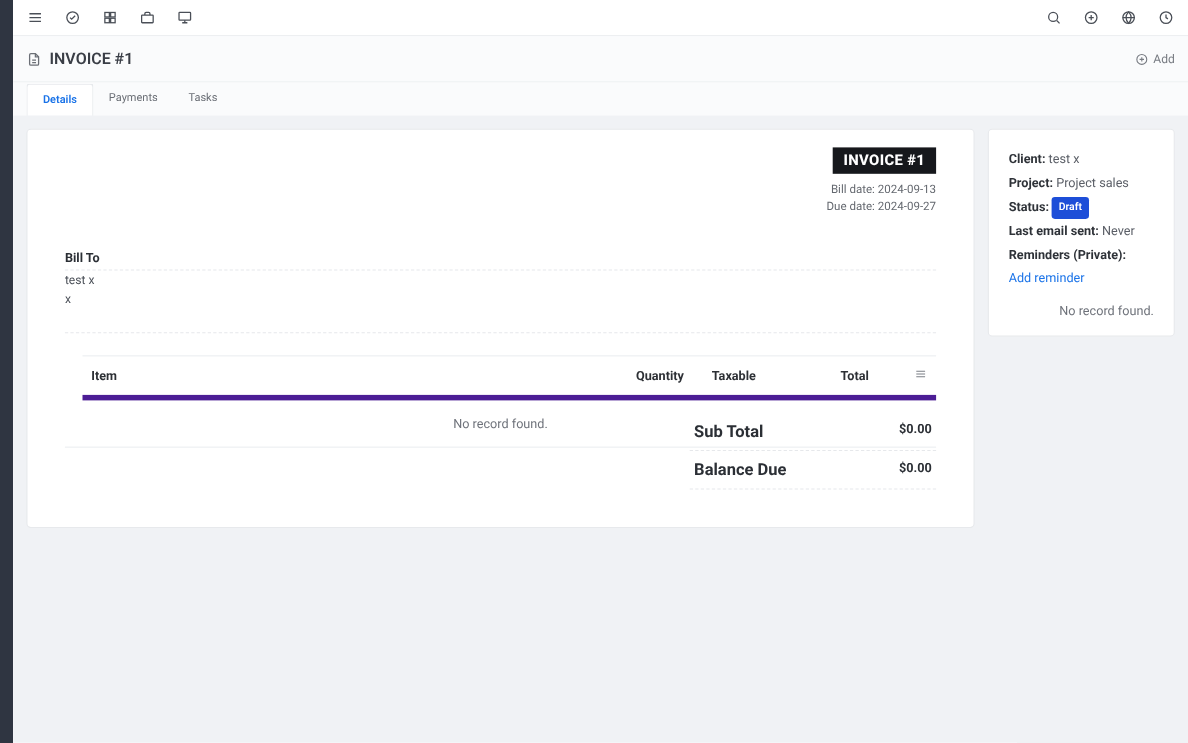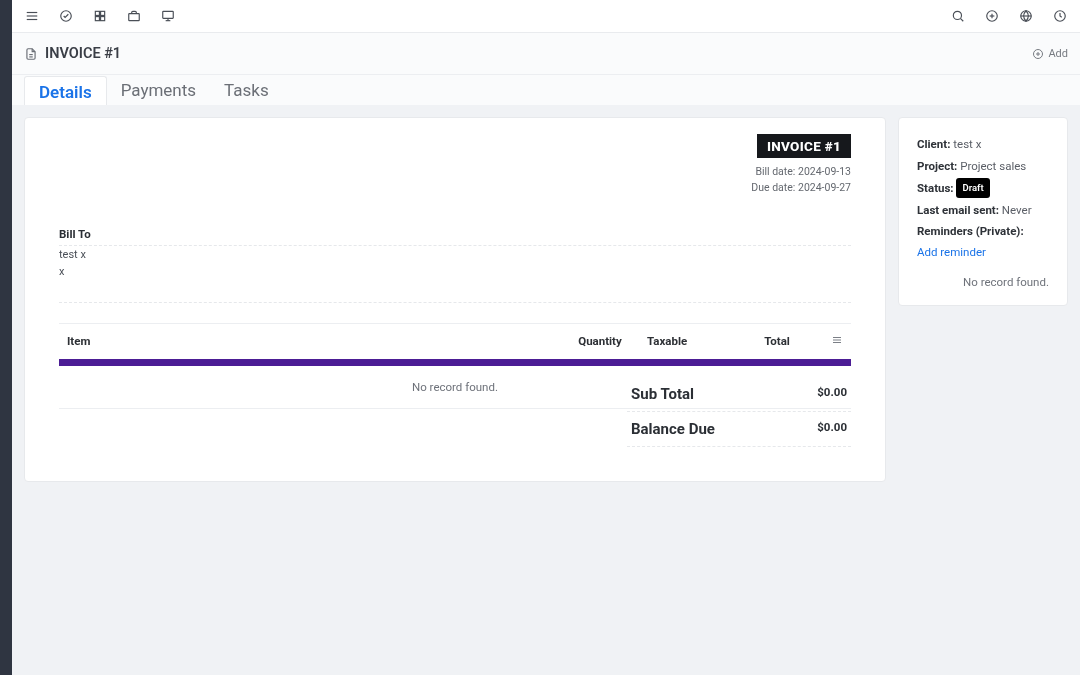--- a/index.html
+++ b/index.html
@@ -24,21 +24,21 @@
   .page-head { height: 42px; background: #fafbfc; border-bottom: 1px solid #eceef1; display: flex; align-items: center; padding: 0 12px; }
   .page-head .left { display: flex; align-items: center; gap: 7px; }
   .doc-icon { width: 14px; height: 14px; color: #6b6f76; }
   .page-title { font-size: 14.5px; font-weight: 600; color: #3a3e46; }
   .page-head .spacer { flex: 1; }
   .add-link { display: flex; align-items: center; gap: 4px; color: #777b82; font-size: 11px; cursor: pointer; }
   .add-link svg { width: 12px; height: 12px; }
 
   
   .tabs { height: 30px; background: #fafbfc; display: flex; align-items: flex-end; padding: 0 12px; gap: 0; }
-  .tab { padding: 0 14px; height: 30px; line-height: 30px; font-size: 17px; color: #6b6f76; cursor: pointer; }
+  .tab { padding: 0 14px; height: 30px; line-height: 30px; font-size: 10px; color: #6b6f76; cursor: pointer; }
   .tab.active { background: #fff; color: #1a73e8; font-weight: 600; border-top: 1px solid #e7e9ec; border-left: 1px solid #e7e9ec; border-right: 1px solid #e7e9ec; border-top-left-radius: 3px; border-top-right-radius: 3px; margin-bottom: -1px; }
 
   
   .body-area { flex: 1; background: #f0f2f5; padding: 12px; display: flex; gap: 12px; overflow: auto; align-items: flex-start; }
 
   .card { background: #fff; border: 1px solid #e7e9ec; border-radius: 4px; }
 
   .main-card { flex: 0 0 862px; padding: 16px 34px 34px 34px; }
   .side-card { flex: 1; min-width: 160px; padding: 16px 18px; }
 
@@ -53,21 +53,21 @@
   .party { flex: 1; }
   .party .label { font-size: 11.5px; font-weight: 700; color: #2b2f35; margin-bottom: 3px; margin-top: 16px; }
   .party.billto { position: relative; }
   .party.billto .label { margin-top: 16px; }
   .party.billto .underline { border-bottom: 1px dashed #e6e8eb; margin-top: 4px; }
   .small-line { font-size: 11px; color: #4a4f57; line-height: 1.55; }
 
   
   .tbl { margin-top: 20px; }
   .thead, .trow { display: flex; align-items: center; }
-  .thead { border-top: 1px solid #eceef1; border-bottom: 7px solid #4c1d95; }
+  .thead { border-top: 1px solid #eceef1; border-bottom: 5px solid #4c1d95; margin-left: 16px; }
   .th, .td { font-size: 11.5px; padding: 10px 8px; }
   .th { font-weight: 700; color: #2d3035; }
   .col-item { flex: 1; text-align: left; }
   .col-qty { width: 78px; text-align: center; }
   .col-rate { width: 92px; text-align: center; }
   .col-tax { width: 92px; text-align: left; }
   .col-total { width: 92px; text-align: center; }
   .col-menu { width: 28px; text-align: center; }
   .hamburger { width: 12px; height: 12px; color: #7b7f86; }
 
@@ -83,21 +83,21 @@
   .totals .label { font-size: 15px; font-weight: 700; color: #2b2f35; }
   .totals .value { font-size: 11.5px; font-weight: 700; color: #2b2f35; }
 
   .bottom-row { display: flex; align-items: flex-start; gap: 20px; }
   .bottom-left { flex: 1; }
 
   
   .side-line { font-size: 11.5px; line-height: 1.9; color: #2e3238; }
   .side-line .k { font-weight: 700; }
   .side-line .v { color: #5a5e66; font-weight: 400; }
-  .badge-draft { display: inline-block; background: #000000; color: #fff; font-size: 9.5px; font-weight: 600; padding: 1px 6px; border-radius: 3px; vertical-align: 1px; }
+  .badge-draft { display: inline-block; background: #1d4ed8; color: #fff; font-size: 9.5px; font-weight: 600; padding: 1px 6px; border-radius: 3px; vertical-align: 1px; }
   .side-link { color: #1a73e8; font-size: 11.5px; cursor: pointer; margin-top: 2px; display: inline-block; }
   .side-empty { text-align: right; font-size: 11.5px; color: #6e727a; margin-top: 16px; }
 </style>
 </head>
 <body>
 
 <div class="edge-rail"></div>
 
 <div class="wrap">
 

